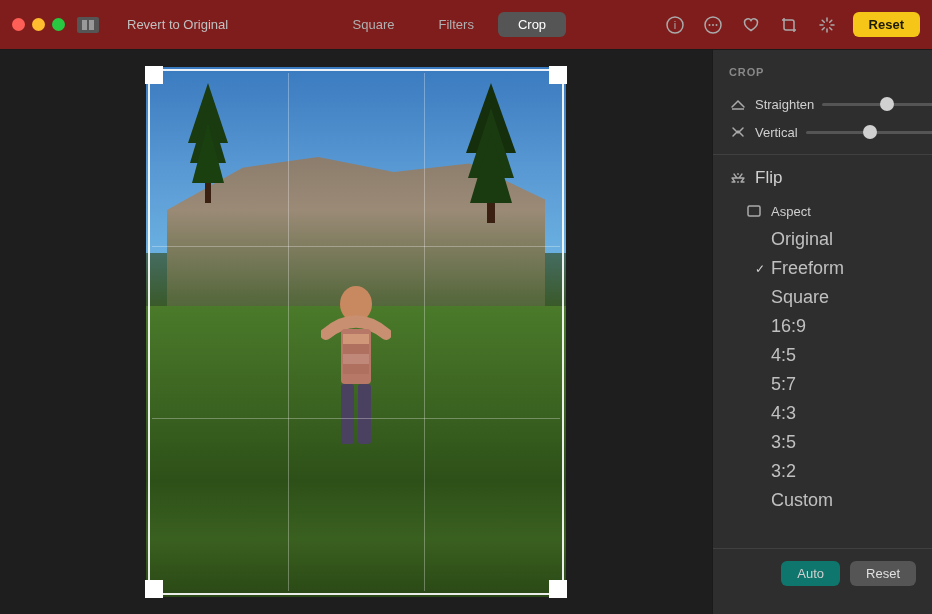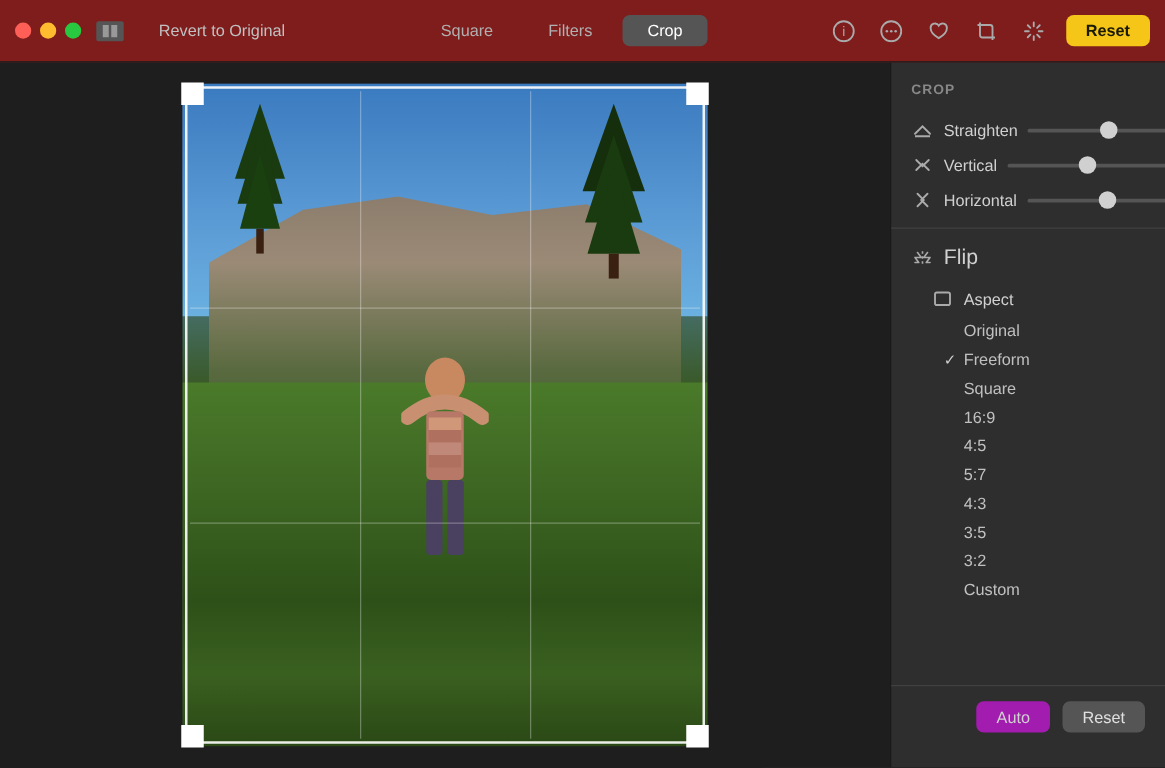--- a/index.html
+++ b/index.html
@@ -351,21 +351,21 @@
     }
 
     .check-mark {
       position: absolute;
       left: 26px;
       font-size: 12px;
       color: #d0d0d0;
     }
 
     .aspect-item-label {
-      font-size: 13px;
+      font-size: 18px;
       color: #c0c0c0;
     }
 
     
     .panel-footer {
       margin-top: auto;
       padding: 12px 16px;
       display: flex;
       gap: 10px;
       justify-content: flex-end;
@@ -374,21 +374,21 @@
 
     .footer-btn {
       padding: 5px 16px;
       border-radius: 6px;
       font-size: 13px;
       cursor: pointer;
       border: none;
     }
 
     .footer-btn.auto {
-      background: #a21caf;
+      background: #0f766e;
       color: #d0d0d0;
       text-align: right;
     }
 
     .footer-btn.reset {
       background: #555;
       color: #e0e0e0;
     }
   </style>
 </head>
@@ -538,31 +538,20 @@
         <svg width="16" height="16" viewBox="0 0 16 16" fill="none">
           <path d="M3 4l5 5 5-5" stroke="#aaa" stroke-width="1.5" stroke-linecap="round"></path>
           <path d="M3 12l5-5 5 5" stroke="#aaa" stroke-width="1.5" stroke-linecap="round"></path>
         </svg>
       </div>
       <span class="control-label">Vertical</span>
       <input type="range" class="control-slider" min="-45" max="45" value="0" style="">
 
     </div>
 
-    <div class="control-row">
-      <div class="control-icon">
-        <svg width="16" height="16" viewBox="0 0 16 16" fill="none">
-          <path d="M4 3l5 5-5 5" stroke="#aaa" stroke-width="1.5" stroke-linecap="round"></path>
-          <path d="M12 3l-5 5 5 5" stroke="#aaa" stroke-width="1.5" stroke-linecap="round"></path>
-        </svg>
-      </div>
-      <span class="control-label">Horizontal</span>
-      <input type="range" class="control-slider" min="-45" max="45" value="0" style="">
-
-    </div>
 
     <div class="divider"></div>
 
     <div class="flip-row">
       <div class="control-icon">
         <svg width="16" height="16" viewBox="0 0 16 16" fill="none">
           <path d="M2 8h5L4 4M2 8l3 4H2M14 8H9l3-4M14 8l-3 4h3" stroke="#aaa" stroke-width="1.3" stroke-linecap="round" stroke-linejoin="round"></path>
           <line x1="8" y1="3" x2="8" y2="13" stroke="#aaa" stroke-width="1.3" stroke-dasharray="2,2"></line>
         </svg>
       </div>

